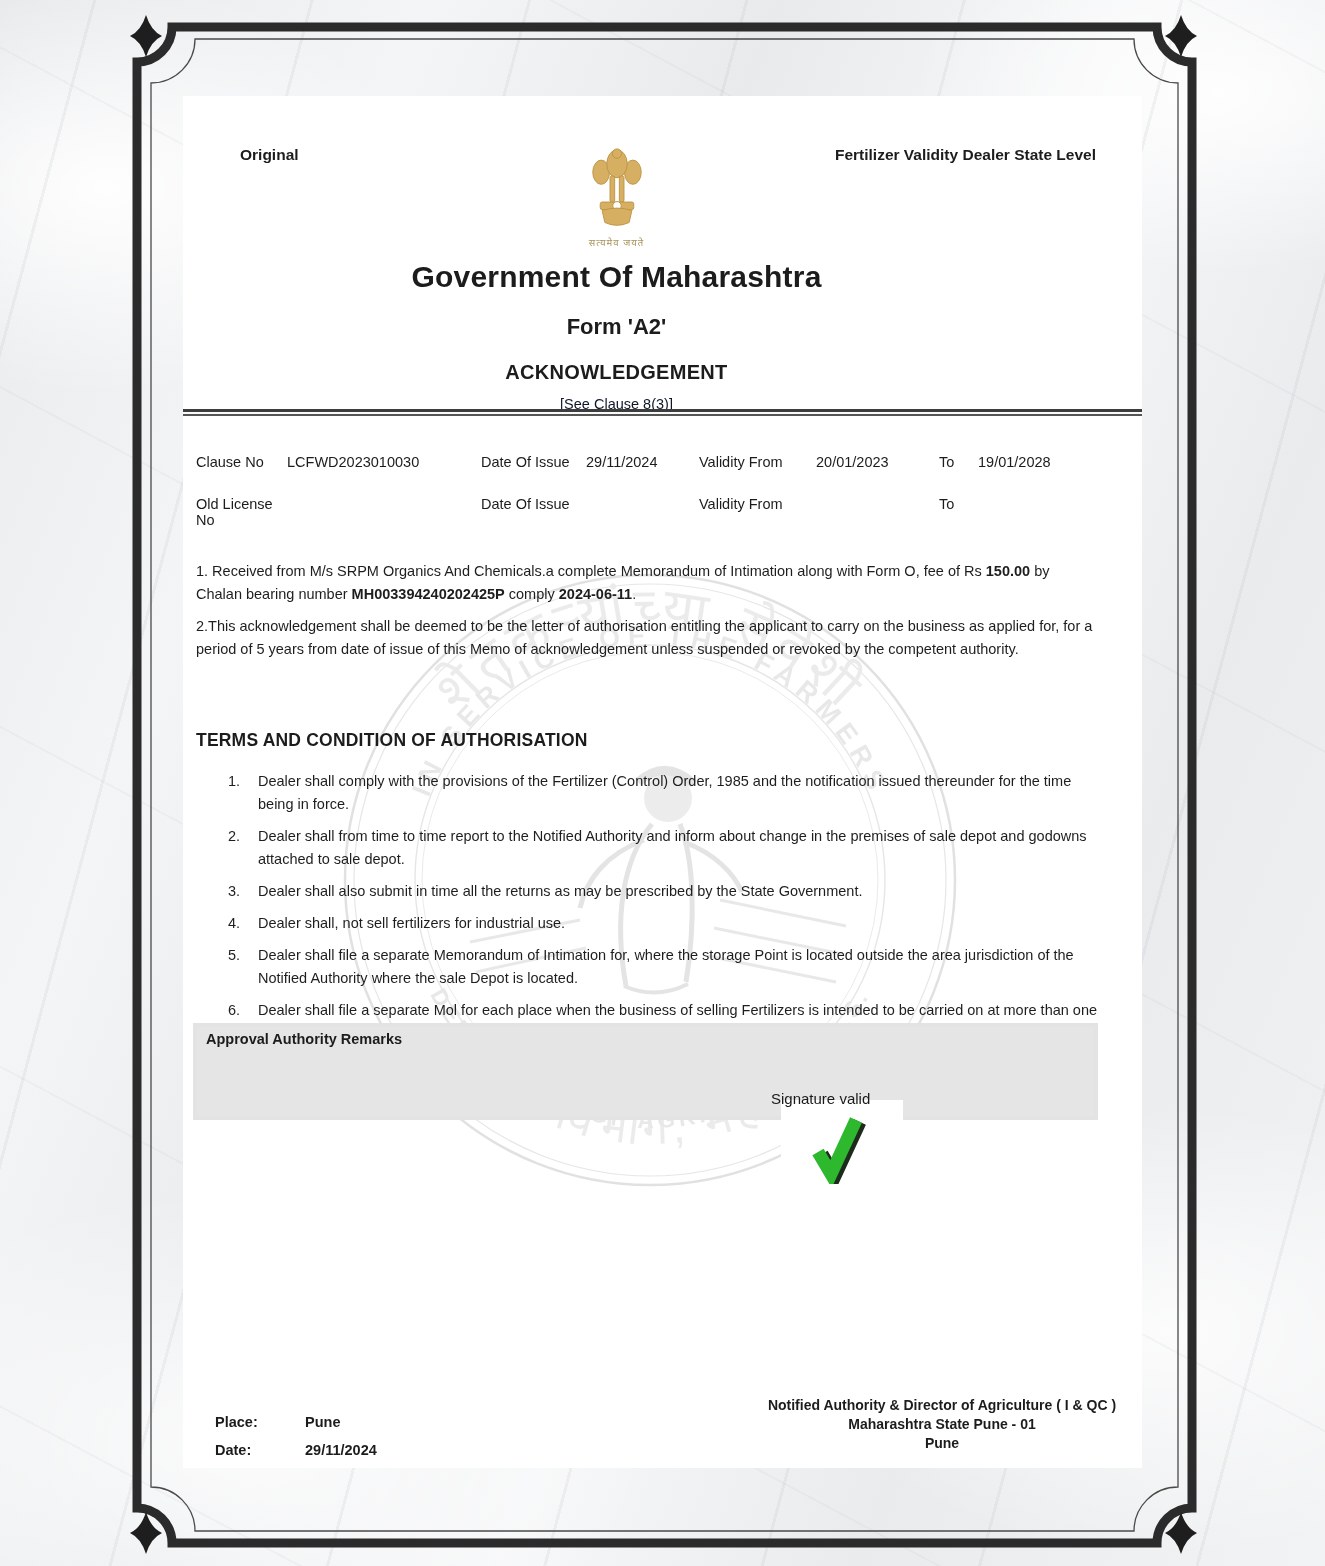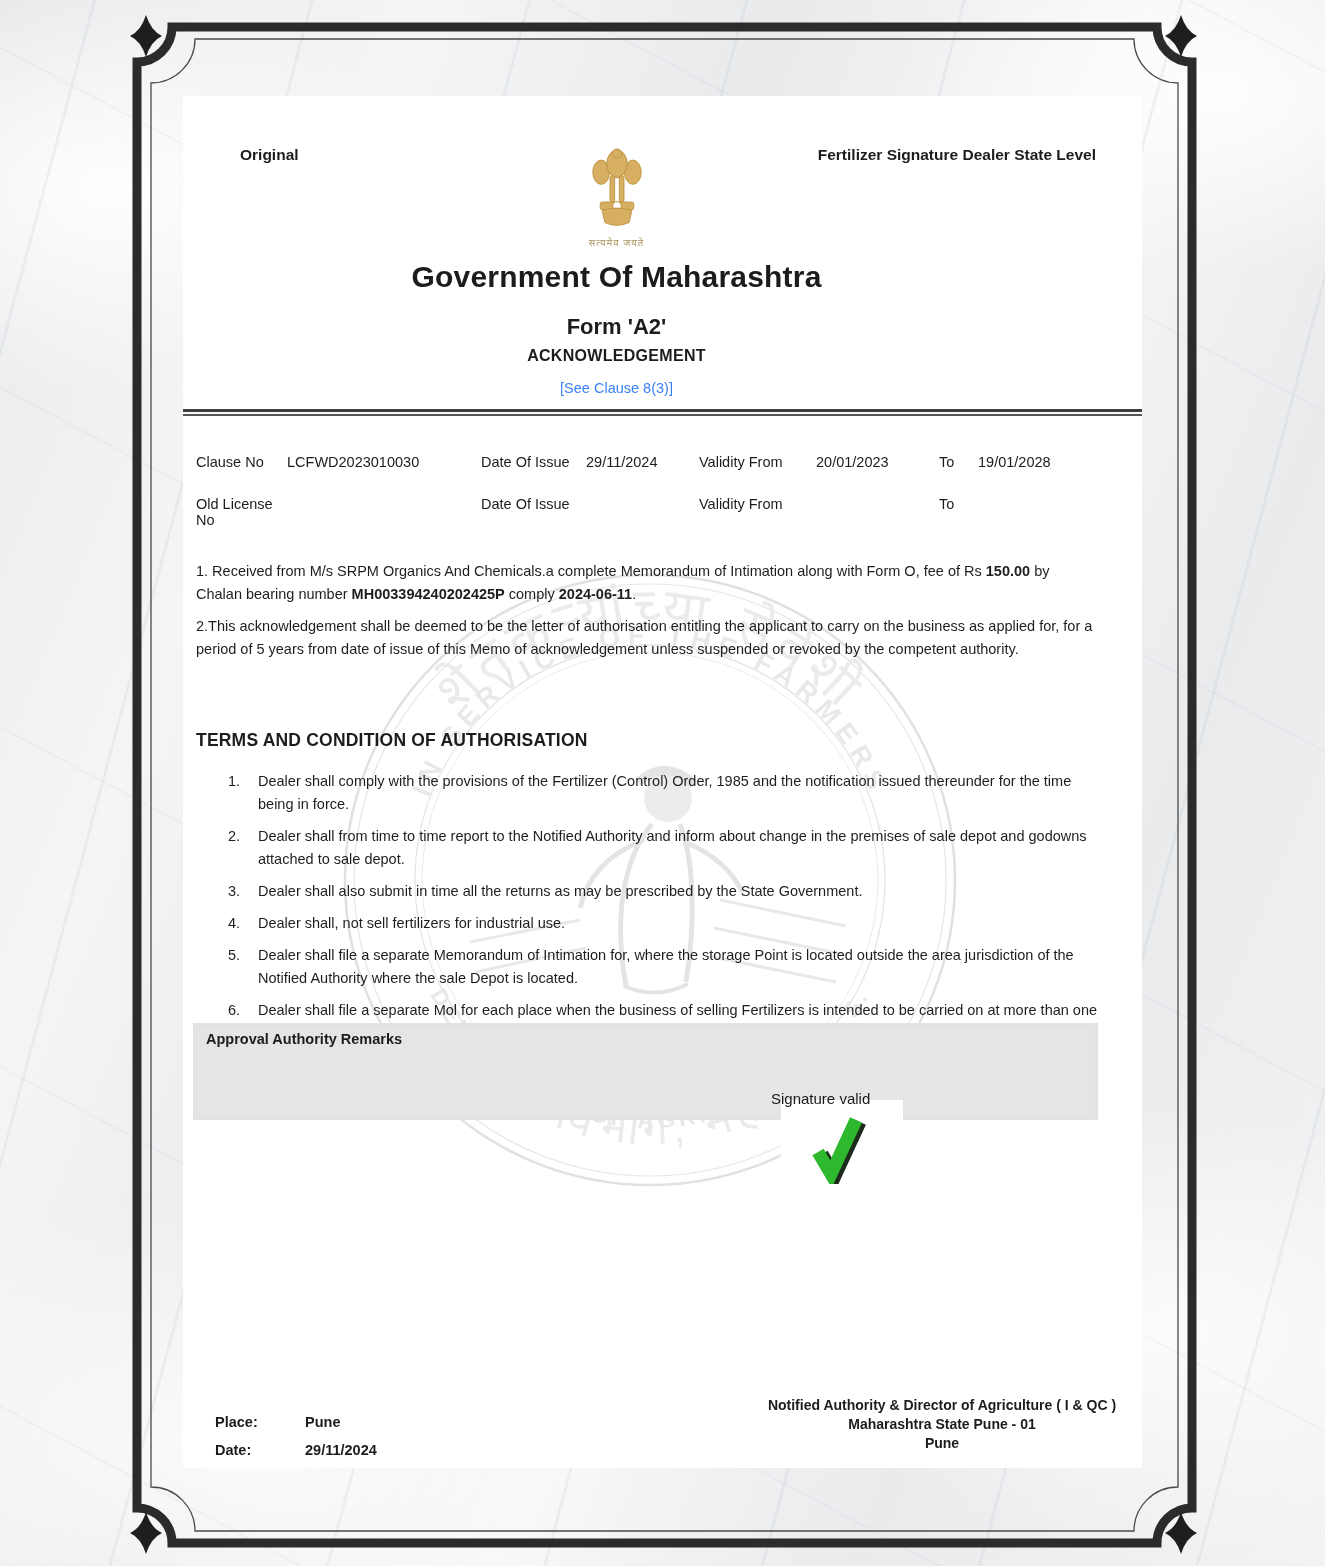--- a/index.html
+++ b/index.html
@@ -17,22 +17,22 @@
   }
   .frame-svg{position:absolute;left:0;top:0;z-index:1;}
   .page{position:absolute;left:183px;top:96px;width:959px;height:1372px;background:#ffffff;z-index:2;}
   .wm{position:absolute;left:147px;top:464px;z-index:0;pointer-events:none;}
   .blk{position:absolute;z-index:3;color:#1c1c1c;}
   .hdr-row{left:57px;right:46px;top:50px;display:flex;justify-content:space-between;font-size:15.5px;font-weight:bold;gap:31px;}
   .center-wrap{left:0;right:92px;top:52px;text-align:center;}
   .motto{font-size:9.5px;color:#a8945e;margin-top:2px;letter-spacing:1px;}
   .gov-title{margin-top:10px;font-size:30px;font-weight:bold;line-height:36px;letter-spacing:.2px;}
   .form-title{margin-top:18px;font-size:22px;font-weight:bold;line-height:27px;}
-  .ack-title{margin-top:4px;font-size:16px;font-weight:bold;line-height:24px;letter-spacing:.3px;}
-  .clause{margin-top:11px;font-size:14.5px;line-height:18px;color:#3b82f6;}
+  .ack-title{margin-top:20px;font-size:20px;font-weight:bold;line-height:24px;letter-spacing:.3px;}
+  .clause{margin-top:11px;font-size:14.5px;line-height:18px;color:#0f172a;}
   .dbl-rule{left:0;right:0;top:313px;height:7px;
     background:linear-gradient(#3d3d3d 0 3px,#fafafa 3px 5px,#555 5px 7px);}
   .lic{left:13px;right:38px;top:358px;font-size:14.5px;}
   .lic-row{display:grid;grid-template-columns:91px 194px 105px 113px 117px 123px 39px auto;height:18px;}
   .lic-row + .lic-row{margin-top:24px;}
   .lic b{font-weight:normal;}
   .para{left:13px;width:900px;font-size:14.5px;line-height:23px;color:#1e1e1e;}
   .p1{top:464px;}
   .p2{top:519px;}
   .terms-h{left:13px;top:634px;font-size:17.5px;font-weight:bold;letter-spacing:.2px;}
@@ -103,21 +103,21 @@
           <path d="M -6,-50 C -44,-36 -64,-10 -70,18"></path>
           <path d="M 34,-48 C 66,-36 84,-16 92,2"></path>
           <path d="M -26,96 Q 6,110 38,94" stroke-width="4"></path>
           <path d="M 70,10 L 196,36 M 64,38 L 192,64 M 58,66 L 186,92 M -70,30 L -180,52 M -64,58 L -174,82" stroke-width="3" stroke="#d6d6d6"></path>
         </g>
       </g>
     </svg>
 
     <div class="blk hdr-row">
       <span>Original</span>
-      <span>Fertilizer Signature Dealer State Level</span>
+      <span>Fertilizer Validity Dealer State Level</span>
     </div>
 
     <div class="blk center-wrap">
       <svg width="58" height="82" viewBox="0 0 60 88">
         <g fill="#d6af63" stroke="#bd9544" stroke-width="1">
           <ellipse cx="13" cy="26" rx="9" ry="13"></ellipse>
           <ellipse cx="47" cy="26" rx="9" ry="13"></ellipse>
           <ellipse cx="30" cy="17" rx="11" ry="15"></ellipse>
           <circle cx="30" cy="6" r="5"></circle>
           <rect x="22.5" y="30" width="5" height="28" rx="2"></rect>

